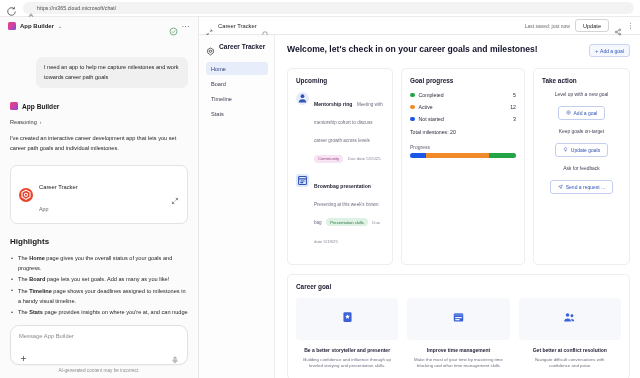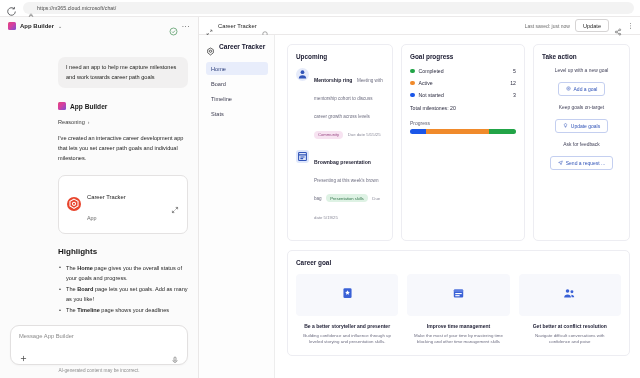--- a/index.html
+++ b/index.html
@@ -53,21 +53,20 @@
   .chat-title { font-size: 6px; color: #1f1f1f; font-weight: 600; }
   .chev { font-size: 5px; color: #555; }
   .chat-head-spacer { flex: 1 1 auto; }
   .head-ic { width: 9px; height: 9px; color: #3d8a4f; }
   .head-dots { font-size: 7px; color: #555; letter-spacing: .4px; line-height: 1; }
 
   .chat-scroll {
     flex: 1 1 auto; overflow: hidden;
     padding: 4px 10px 0 10px;
     position: relative;
-    margin-left: 48px;
   }
   .bubble-row { display: flex; justify-content: flex-end; margin: 18px 0 14px 0; }
   .user-bubble {
     background: #f1f0f0; border-radius: 7px;
     padding: 6px 8px; max-width: 152px;
     font-size: 5.6px; line-height: 1.72; color: #22221f;
   }
   .assistant-head { display: flex; align-items: center; gap: 4px; margin-bottom: 9px; }
   .assistant-name { font-size: 6.6px; font-weight: 700; color: #1a1a1a; }
   .reasoning-row { display: flex; align-items: center; gap: 3px; margin-bottom: 9px; }
@@ -390,20 +389,27 @@
           <span class="brand-name">Career Tracker</span>
         </div>
         <div class="nav-item active">Home</div>
         <div class="nav-item">Board</div>
         <div class="nav-item">Timeline</div>
         <div class="nav-item">Stats</div>
       </div>
 
       <div class="app-main">
 
+        <div class="main-head">
+          <div class="welcome-h">Welcome, let's check in on your career goals and milestones!</div>
+          <button class="addgoal-btn">
+            <span>+</span>
+            <span>Add a goal</span>
+          </button>
+        </div>
 
         <div class="cards-row">
 
           <div class="card card-upcoming">
             <div class="card-h">Upcoming</div>
 
             <div class="up-item">
               <span class="up-avatar">
                 <svg viewBox="0 0 16 16" fill="currentColor">
                     <circle cx="8" cy="5.2" r="2.3"></circle>

